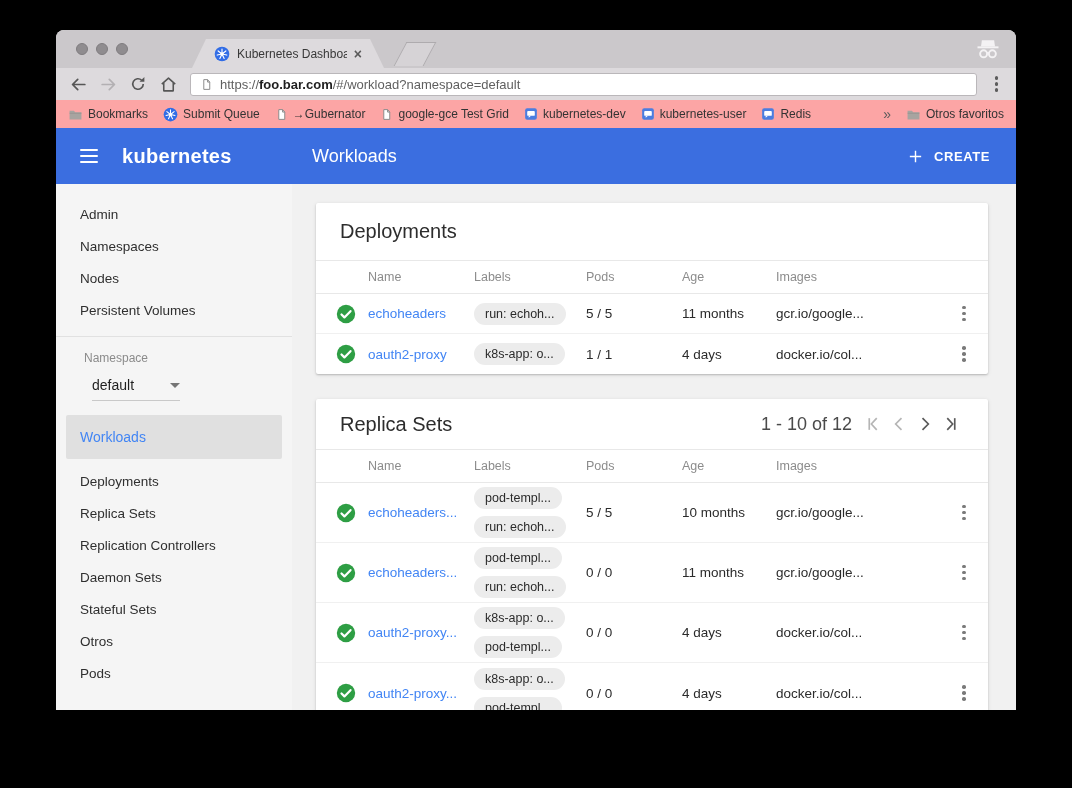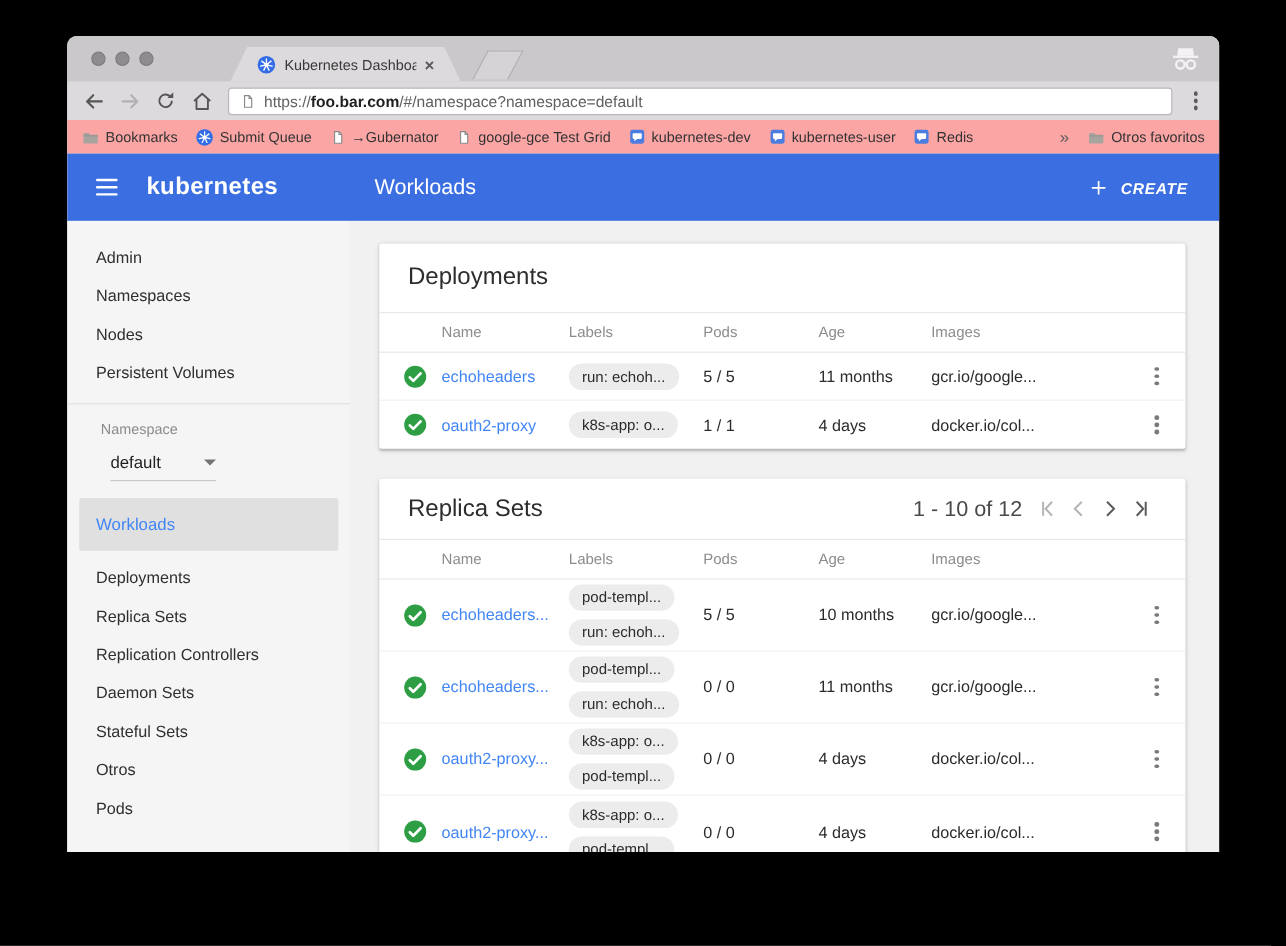--- a/index.html
+++ b/index.html
@@ -34,22 +34,22 @@
                font-size:12px; color:#333; flex:none; }
   .bm { display:flex; align-items:center; gap:5px; white-space:nowrap; }
   .bm-spacer { flex:1; }
 
   
   .appheader { height:56px; background:#3b6ee0; position:relative; display:flex; align-items:center; color:#fff; flex:none; }
   .hamburger { position:absolute; left:24px; display:flex; flex-direction:column; gap:4px; cursor:pointer; }
   .hamburger i { width:18px; height:2px; background:#fff; border-radius:1px; }
   .brand { position:absolute; left:66px; font-size:20px; font-weight:700; letter-spacing:.3px; }
   .page-title { position:absolute; left:256px; font-size:18px; font-weight:400; }
-  .create { position:absolute; right:26px; display:flex; align-items:flex-end; gap:10px; font-size:13px;
-            font-weight:700; letter-spacing:.6px; cursor:pointer;font-style:italic; }
+  .create { position:absolute; right:26px; display:flex; align-items:center; gap:10px; font-size:13px;
+            font-weight:700; letter-spacing:.6px; cursor:pointer; }
 
   
   .content { flex:1; display:flex; min-height:0; }
   .sidebar { width:236px; background:#f5f5f5; padding-top:14px; font-size:13.5px; color:#2f2f2f; flex:none; }
   .side-item { height:32px; display:flex; align-items:center; padding-left:24px; cursor:pointer; }
   .side-sub { }
   .side-div { border-top:1px solid #e1e1e1; margin:10px 0 14px; }
   .ns-label { padding-left:28px; font-size:12px; color:#8b8b8b; margin-bottom:12px; }
   .ns-select { margin-left:36px; width:88px; border-bottom:1px solid #c9c9c9; padding-bottom:7px;
                display:flex; align-items:center; justify-content:space-between; font-size:14px; color:#1f1f1f; cursor:pointer; }
@@ -166,21 +166,21 @@
     </span>
     <span class="navbtn">
       <svg width="19" height="19" viewBox="0 0 24 24" fill="none" stroke="#565656" stroke-width="2" stroke-linejoin="round">
           <path d="M3.5 11.5 L12 4 L20.5 11.5 M6 10 V20 H18 V10"></path>
         </svg>
     </span>
     <div class="urlbar">
       <svg width="13" height="13" viewBox="0 0 24 24">
           <use href="#page-glyph"></use>
         </svg>
-      <span><span>https://</span><b>foo.bar.com</b><span>/#/namespace?namespace=default</span></span>
+      <span><span>https://</span><b>foo.bar.com</b><span>/#/workload?namespace=default</span></span>
     </div>
     <span class="menu-dots">
         <i></i>
         <i></i>
         <i></i>
       </span>
   </div>
 
   <div class="bookmarks">
     <span class="bm">

